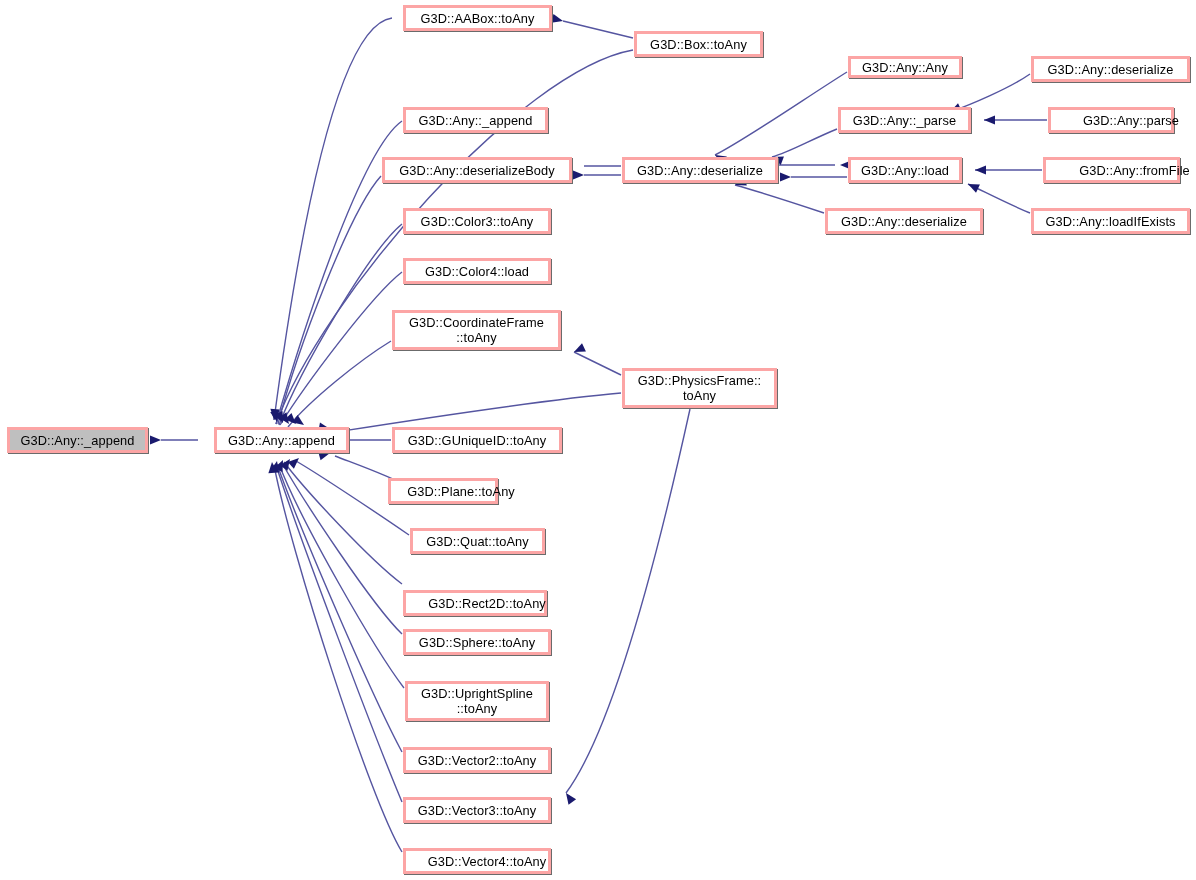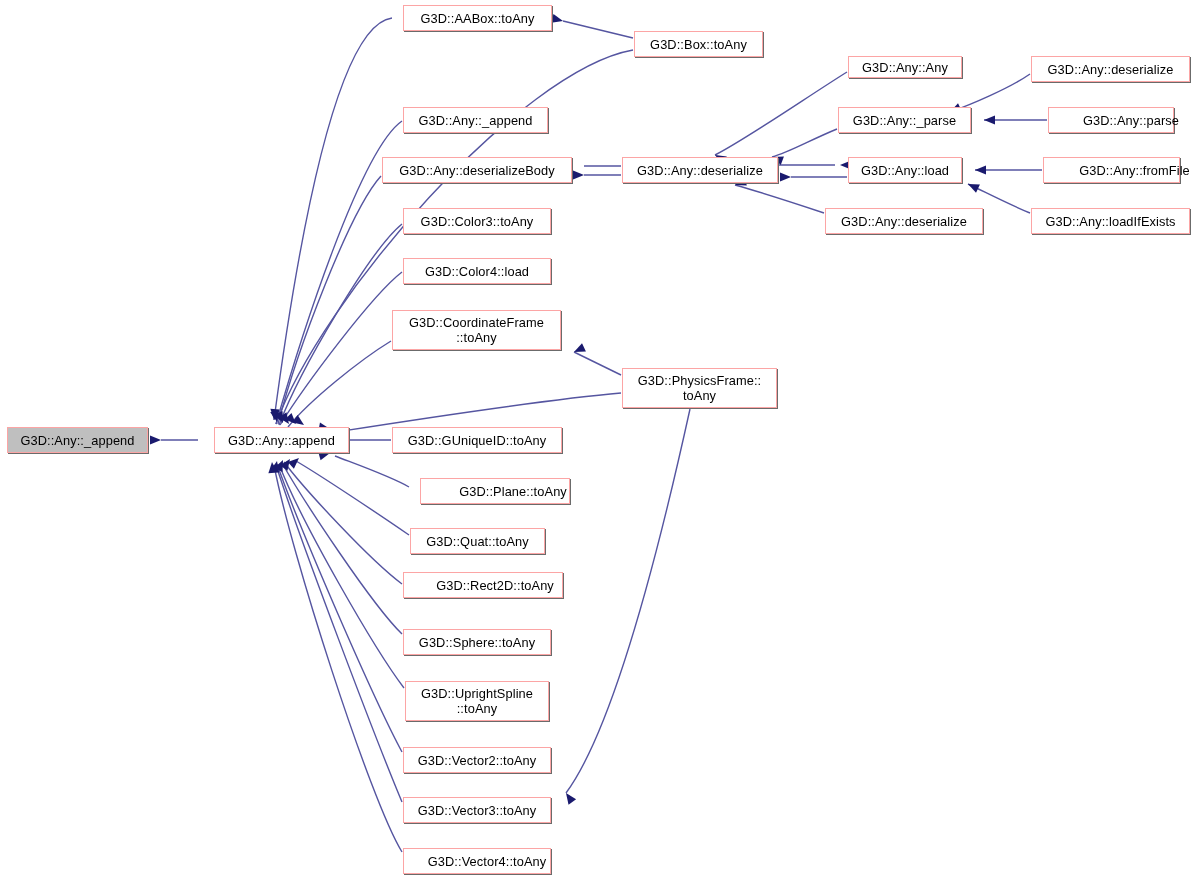--- a/index.html
+++ b/index.html
@@ -21,21 +21,21 @@
     position: absolute;
     left: 0;
     top: 0;
     width: 1196px;
     height: 880px;
     pointer-events: none;
   }
   .node {
     position: absolute;
     box-sizing: border-box;
-    border: 1px solid #fca5a5;
+    border: 3px solid #fca5a5;
     background: #ffffff;
     color: #000000;
     font-size: 12.8px;
     line-height: 15px;
     text-align: center;
     display: flex;
     align-items: center;
     justify-content: center;
     white-space: pre-line;
     letter-spacing: 0.1px;
@@ -127,23 +127,23 @@
       <div class="node" style="left: 825px; top: 208px; width: 158px; height: 26px;">G3D::Any::deserialize</div>
       <div class="node" style="left: 1031px; top: 208px; width: 159px; height: 26px;">G3D::Any::loadIfExists</div>
       <div class="node" style="left: 403px; top: 258px; width: 148px; height: 26px;">G3D::Color4::load</div>
       <div class="node" style="left: 392px; top: 310px; width: 169px; height: 40px;">G3D::CoordinateFrame
 ::toAny</div>
       <div class="node" style="left: 622px; top: 368px; width: 155px; height: 40px;">G3D::PhysicsFrame::
 toAny</div>
       <div class="node current" style="left: 7px; top: 427px; width: 141px; height: 26px;">G3D::Any::_append</div>
       <div class="node" style="left: 214px; top: 427px; width: 135px; height: 26px;">G3D::Any::append</div>
       <div class="node" style="left: 392px; top: 427px; width: 170px; height: 26px;">G3D::GUniqueID::toAny</div>
-      <div class="node" style="left: 420px; top: 478px; width: 150px; height: 26px; padding-left: 36px;">G3D::Plane::toAny</div>
+      <div class="node" style="left: 388px; top: 478px; width: 110px; height: 26px; padding-left: 36px;">G3D::Plane::toAny</div>
       <div class="node" style="left: 410px; top: 528px; width: 135px; height: 26px;">G3D::Quat::toAny</div>
-      <div class="node" style="left: 403px; top: 572px; width: 160px; height: 26px; padding-left: 24px;">G3D::Rect2D::toAny</div>
+      <div class="node" style="left: 403px; top: 590px; width: 144px; height: 26px; padding-left: 24px;">G3D::Rect2D::toAny</div>
       <div class="node" style="left: 403px; top: 629px; width: 148px; height: 26px;">G3D::Sphere::toAny</div>
       <div class="node" style="left: 405px; top: 681px; width: 144px; height: 40px;">G3D::UprightSpline
 ::toAny</div>
       <div class="node" style="left: 403px; top: 747px; width: 148px; height: 26px;">G3D::Vector2::toAny</div>
       <div class="node" style="left: 403px; top: 797px; width: 148px; height: 26px;">G3D::Vector3::toAny</div>
       <div class="node" style="left: 403px; top: 848px; width: 148px; height: 26px; padding-left: 20px;">G3D::Vector4::toAny</div>
     </div>
 </div>
 
 </body></html>

